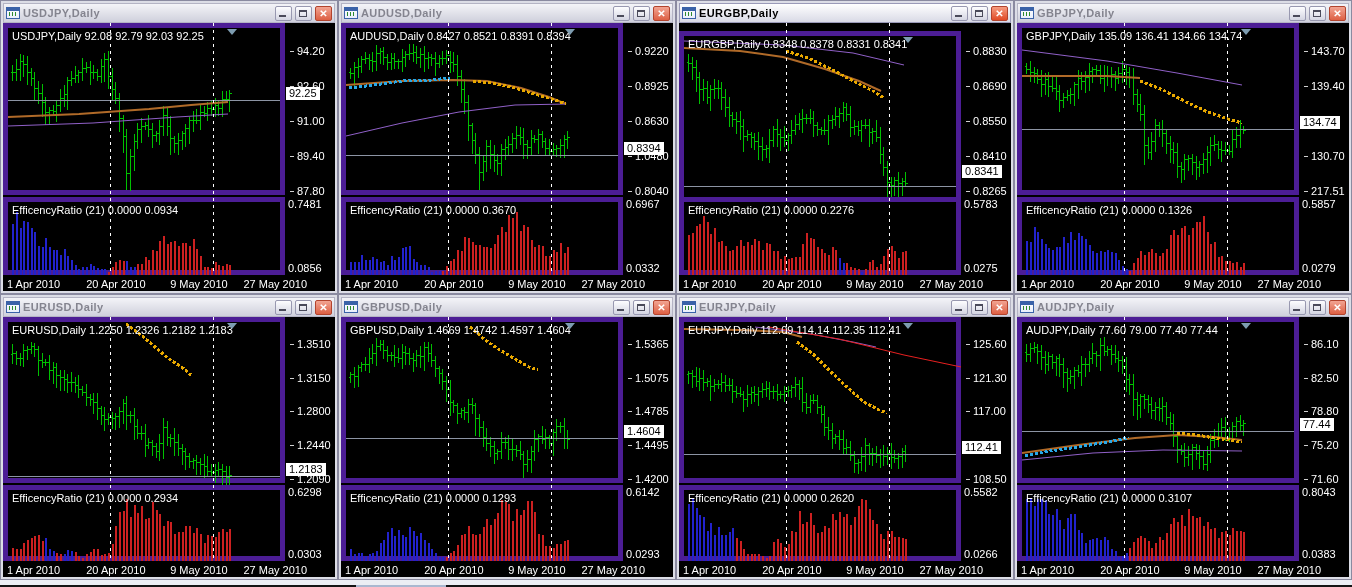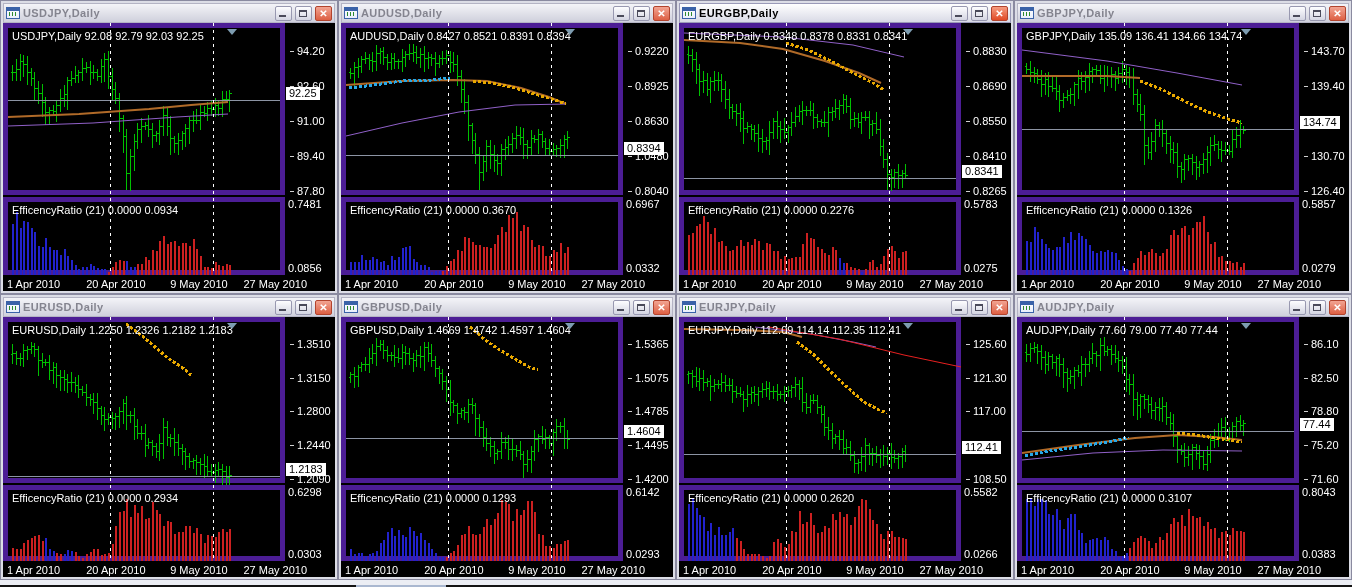--- a/index.html
+++ b/index.html
@@ -163,21 +163,21 @@
   </div>
     <div class="win active" style="left: 676px; top: 0px; width: 338px; height: 294px;">
     <div class="titlebar">
       <span class="app-icon"></span>
       <span class="title-text">EURGBP,Daily</span>
       <span class="btn btn-min"></span>
       <span class="btn btn-max"></span>
       <span class="btn btn-close"></span>
     </div>
     <div class="chart" style="width: 332px; height: 268px;">
-      <div class="pane price-pane" style="top: 0px; width: 282px; height: 172px; text-align: right;">
+      <div class="pane price-pane" style="top: 8px; width: 282px; height: 172px; text-align: right;">
         <span class="ohlc">EURGBP,Daily  0.8348 0.8378 0.8331 0.8341</span>
         <div class="shift-marker" style="left: 219px;"></div>
       <div class="priceline" style="top: 150px;"></div>
           <svg width="282" height="172" shape-rendering="crispEdges">
             <path d="M4.5 17.9L4.5 36.4M8.5 20.9L8.5 43.5M12.5 23.5L12.5 55.8M15.5 36.1L15.5 68.0M19.5 42.7L19.5 64.7M23.5 44.9L23.5 68.3M26.5 48.8L26.5 75.1M30.5 43.4L30.5 62.7M34.5 44.3L34.5 63.4M37.5 46.0L37.5 73.9M41.5 52.5L41.5 81.1M45.5 61.4L45.5 91.1M48.5 76.2L48.5 90.9M52.5 76.0L52.5 97.9M56.5 75.3L56.5 104.1M59.5 82.8L59.5 115.6M63.5 93.7L63.5 104.5M67.5 95.6L67.5 111.5M70.5 96.5L70.5 113.6M74.5 96.3L74.5 124.1M78.5 101.3L78.5 125.1M82.5 109.1L82.5 121.8M85.5 93.2L85.5 126.6M89.5 90.1L89.5 111.0M93.5 83.2L93.5 110.6M96.5 93.2L96.5 114.6M100.5 90.2L100.5 110.8M104.5 96.7L104.5 114.6M107.5 84.4L107.5 108.3M111.5 78.8L111.5 98.8M115.5 77.1L115.5 93.7M118.5 73.4L118.5 96.7M122.5 77.8L122.5 88.2M126.5 73.1L126.5 87.6M129.5 74.5L129.5 100.7M133.5 86.2L133.5 99.9M137.5 91.1L137.5 99.2M140.5 83.3L140.5 98.8M144.5 79.4L144.5 109.0M148.5 79.3L148.5 92.8M151.5 70.6L151.5 90.3M155.5 71.8L155.5 91.6M159.5 66.0L159.5 86.0M162.5 67.1L162.5 85.3M166.5 69.6L166.5 101.3M170.5 84.2L170.5 99.0M174.5 85.0L174.5 99.9M177.5 84.3L177.5 105.8M181.5 83.3L181.5 92.7M185.5 82.7L185.5 111.3M188.5 91.8L188.5 108.2M192.5 84.1L192.5 105.8M196.5 90.7L196.5 127.9M199.5 110.9L199.5 140.0M203.5 125.4L203.5 162.2M207.5 141.4L207.5 163.1M210.5 140.5L210.5 160.2M214.5 136.0L214.5 161.0M218.5 141.6L218.5 159.8M221.5 135.6L221.5 151.1" stroke="#00c000" stroke-width="1" fill="none"></path>
             <path d="M2.5 26.9L4.5 26.9M6.5 27.3L8.5 27.3M10.5 31.1L12.5 31.1M13.5 41.5L15.5 41.5M17.5 53.1L19.5 53.1M21.5 52.3L23.5 52.3M24.5 61.2L26.5 61.2M28.5 53.7L30.5 53.7M32.5 52.2L34.5 52.2M35.5 52.2L37.5 52.2M39.5 61.1L41.5 61.1M43.5 71.3L45.5 71.3M46.5 79.9L48.5 79.9M50.5 83.0L52.5 83.0M54.5 85.7L56.5 85.7M57.5 90.6L59.5 90.6M61.5 100.5L63.5 100.5M65.5 98.7L67.5 98.7M68.5 101.4L70.5 101.4M72.5 105.3L74.5 105.3M76.5 110.6L78.5 110.6M80.5 113.1L82.5 113.1M83.5 112.2L85.5 112.2M87.5 104.3L89.5 104.3M91.5 93.1L93.5 93.1M94.5 98.9L96.5 98.9M98.5 101.3L100.5 101.3M102.5 104.8L104.5 104.8M105.5 99.8L107.5 99.8M109.5 94.2L111.5 94.2M113.5 88.9L115.5 88.9M116.5 83.9L118.5 83.9M120.5 82.6L122.5 82.6M124.5 82.9L126.5 82.9M127.5 82.9L129.5 82.9M131.5 89.4L133.5 89.4M135.5 93.9L137.5 93.9M138.5 94.4L140.5 94.4M142.5 94.6L144.5 94.6M146.5 84.9L148.5 84.9M149.5 83.1L151.5 83.1M153.5 80.7L155.5 80.7M157.5 77.1L159.5 77.1M160.5 71.9L162.5 71.9M164.5 78.3L166.5 78.3M168.5 91.6L170.5 91.6M172.5 90.3L174.5 90.3M175.5 94.9L177.5 94.9M179.5 89.1L181.5 89.1M183.5 89.6L185.5 89.6M186.5 96.4L188.5 96.4M190.5 95.2L192.5 95.2M194.5 101.1L196.5 101.1M197.5 118.4L199.5 118.4M201.5 131.1L203.5 131.1M205.5 146.5L207.5 146.5M208.5 149.5L210.5 149.5M212.5 144.5L214.5 144.5M216.5 147.1L218.5 147.1M219.5 145.1L221.5 145.1" stroke="#00c000" stroke-width="1" fill="none"></path>
             <path d="M4.5 27.3L6.5 27.3M8.5 31.1L10.5 31.1M12.5 41.5L14.5 41.5M15.5 53.1L17.5 53.1M19.5 52.3L21.5 52.3M23.5 61.2L25.5 61.2M26.5 53.7L28.5 53.7M30.5 52.2L32.5 52.2M34.5 52.2L36.5 52.2M37.5 61.1L39.5 61.1M41.5 71.3L43.5 71.3M45.5 79.9L47.5 79.9M48.5 83.0L50.5 83.0M52.5 85.7L54.5 85.7M56.5 90.6L58.5 90.6M59.5 100.5L61.5 100.5M63.5 98.7L65.5 98.7M67.5 101.4L69.5 101.4M70.5 105.3L72.5 105.3M74.5 110.6L76.5 110.6M78.5 113.1L80.5 113.1M82.5 112.2L84.5 112.2M85.5 104.3L87.5 104.3M89.5 93.1L91.5 93.1M93.5 98.9L95.5 98.9M96.5 101.3L98.5 101.3M100.5 104.8L102.5 104.8M104.5 99.8L106.5 99.8M107.5 94.2L109.5 94.2M111.5 88.9L113.5 88.9M115.5 83.9L117.5 83.9M118.5 82.6L120.5 82.6M122.5 82.9L124.5 82.9M126.5 82.9L128.5 82.9M129.5 89.4L131.5 89.4M133.5 93.9L135.5 93.9M137.5 94.4L139.5 94.4M140.5 94.6L142.5 94.6M144.5 84.9L146.5 84.9M148.5 83.1L150.5 83.1M151.5 80.7L153.5 80.7M155.5 77.1L157.5 77.1M159.5 71.9L161.5 71.9M162.5 78.3L164.5 78.3M166.5 91.6L168.5 91.6M170.5 90.3L172.5 90.3M174.5 94.9L176.5 94.9M177.5 89.1L179.5 89.1M181.5 89.6L183.5 89.6M185.5 96.4L187.5 96.4M188.5 95.2L190.5 95.2M192.5 101.1L194.5 101.1M196.5 118.4L198.5 118.4M199.5 131.1L201.5 131.1M203.5 146.5L205.5 146.5M207.5 149.5L209.5 149.5M210.5 144.5L212.5 144.5M214.5 147.1L216.5 147.1M218.5 145.1L220.5 145.1M221.5 147.5L223.5 147.5" stroke="#00c000" stroke-width="1" fill="none"></path>
             <polyline points="0,5 99,9 169,17 220,29" fill="none" stroke="#9060c8" stroke-width="1" shape-rendering="geometricPrecision"></polyline>
             <polyline points="0,12 56,15 99,21 141,33 175,45 197,55" fill="none" stroke="#b06a28" stroke-width="2" shape-rendering="geometricPrecision"></polyline>
             <polyline points="102,15 124,22 147,33 169,45 189,55 200,62" fill="none" stroke="#e8a800" stroke-width="3" stroke-dasharray="3 2"></polyline>
@@ -242,21 +242,21 @@
       <div class="datestrip" style="top: 252px; height: 16px;">
         <span class="datelabel first" style="left:4px">1 Apr 2010</span>
         <span class="datelabel" style="left:34%">20 Apr 2010</span>
         <span class="datelabel" style="left:59%">9 May 2010</span>
         <span class="datelabel" style="left:82%">27 May 2010</span>
       </div>
       <div class="scale" style="left: 282px; width: 50px; height: 252px;">
           <span class="tick" style="top: 22px;">143.70</span>
           <span class="tick" style="top: 57px;">139.40</span>
           <span class="tick" style="top: 127px;">130.70</span>
-          <span class="tick" style="top: 162px;">126.40</span>
+          <span class="tick" style="top: 162px;">217.51</span>
           <span class="badge" style="top: 93px;">134.74</span>
           <span class="ind-tick" style="top: 175px;">0.5857</span>
           <span class="ind-tick" style="top: 239px;">0.0279</span>
         </div>
     <div class="vsep" style="left: 107px; height: 252px;"></div>
         <div class="vsep" style="left: 210px; height: 252px;"></div>
       </div>
   </div>
     <div class="win" style="left: 0px; top: 294px; width: 338px; height: 286px;">
     <div class="titlebar">

